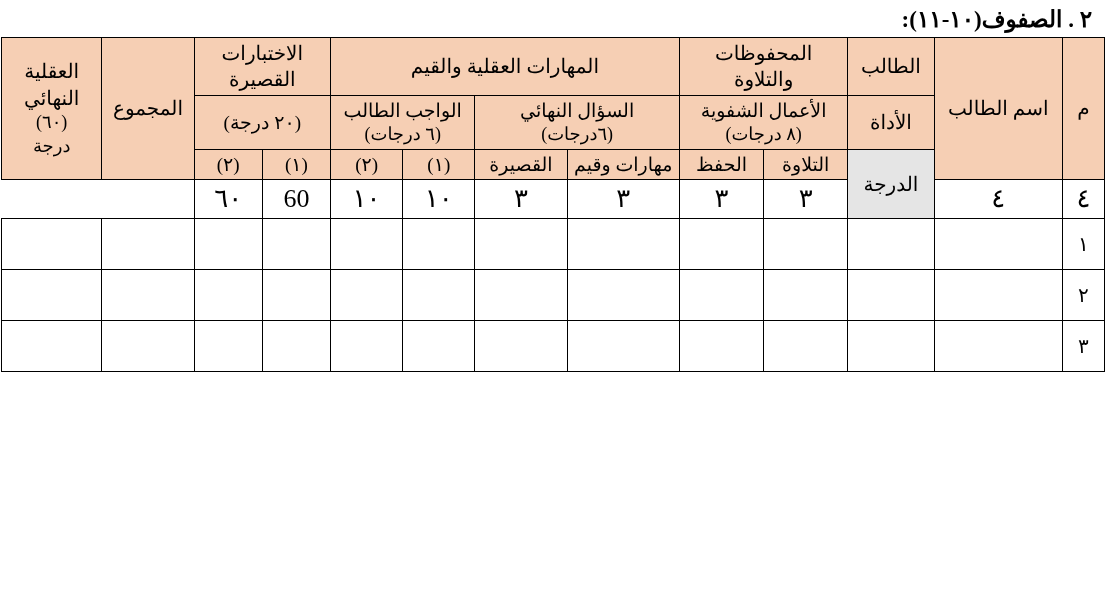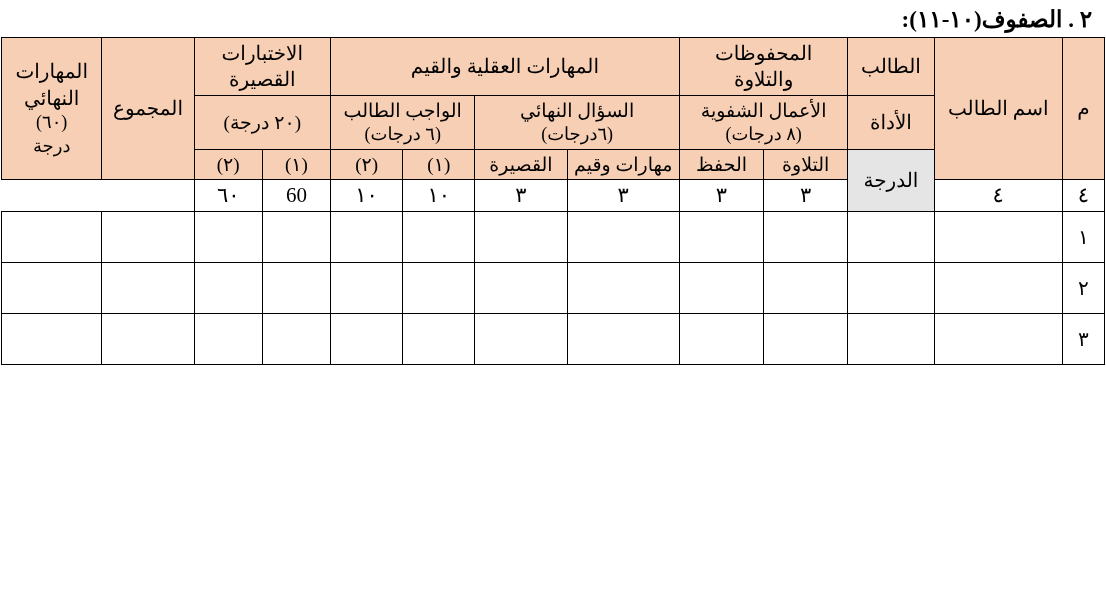--- a/index.html
+++ b/index.html
@@ -63,21 +63,21 @@
     display: block;
     font-size: 18px;
   }
   .plain {
     background: #e5e5e5;
     font-size: 20px;
     margin-top: 16px;
   }
   .numcell {
     background: #ffffff;
-    font-size: 21px;
+    font-size: 26px;
   }
   .blank-row td {
     height: 46px;
     background: #ffffff;
   }
   .idx {
     background: #ffffff;
     font-size: 20px;
   }
   .topic {
@@ -116,21 +116,21 @@
     <tbody>
         <tr>
       <td class="hdr" rowspan="3">م</td>
       <td class="hdr" rowspan="3">اسم الطالب</td>
       <td class="hdr">الطالب</td>
       <td class="hdr" colspan="2">المحفوظات والتلاوة</td>
       <td class="hdr" colspan="4">المهارات العقلية والقيم</td>
       <td class="hdr" colspan="2">الاختبارات القصيرة</td>
       <td class="hdr" rowspan="3">المجموع</td>
       <td class="hdr" rowspan="3">
-        <span>المهارات النهائي</span>
+        <span>العقلية النهائي</span>
         <span class="sub">(٦٠)</span>
         <span class="sub">درجة</span>
       </td>
     </tr>
 
     <tr>
       <td class="hdr">الأداة</td>
       <td class="hdr two-line" colspan="2">
         <span>الأعمال الشفوية</span>
         <span class="sub">(٨ درجات)</span>

